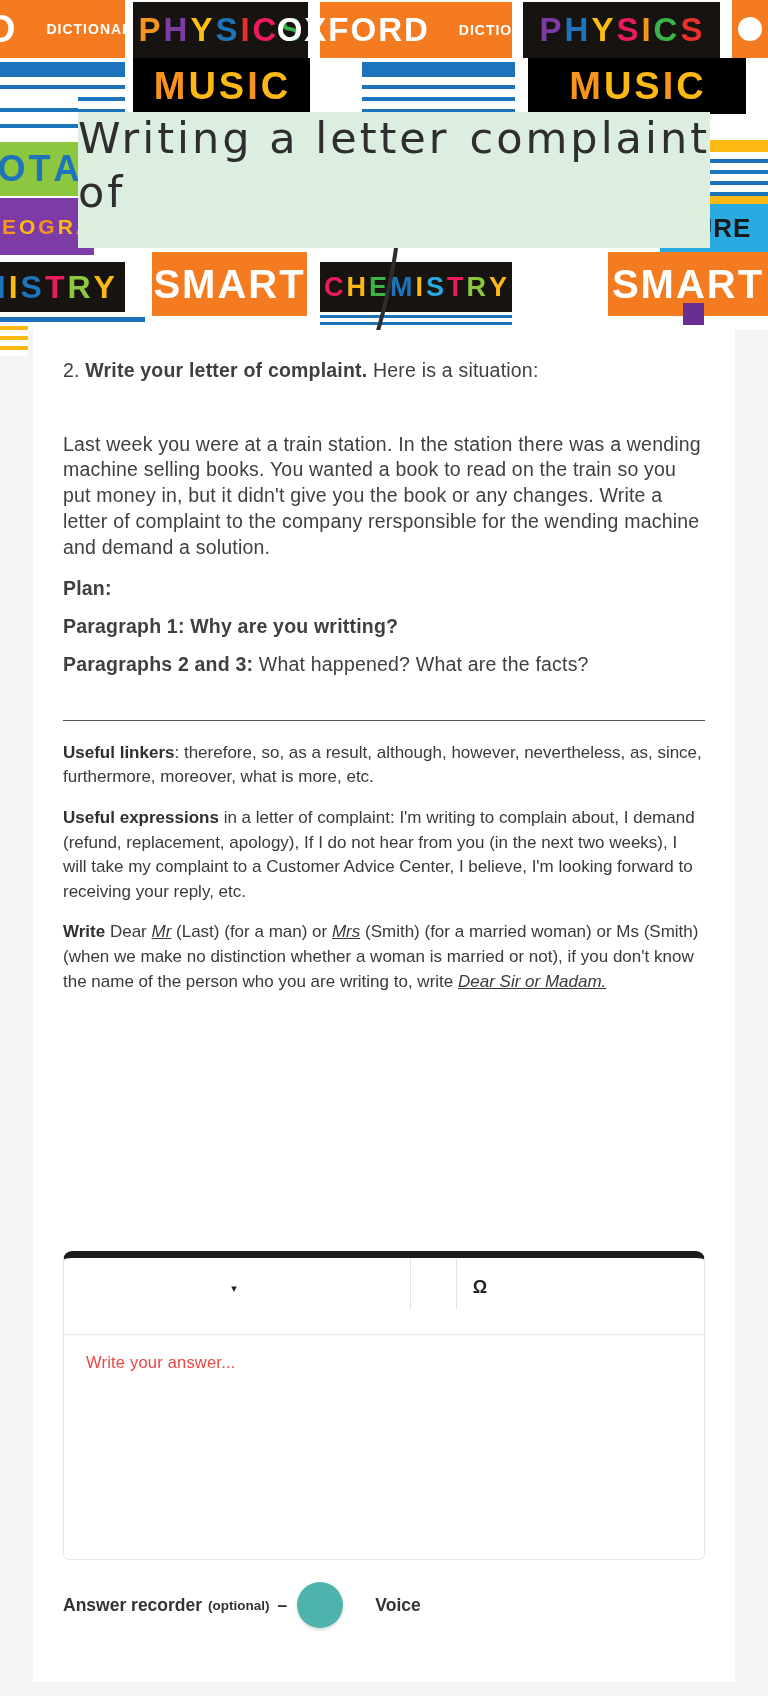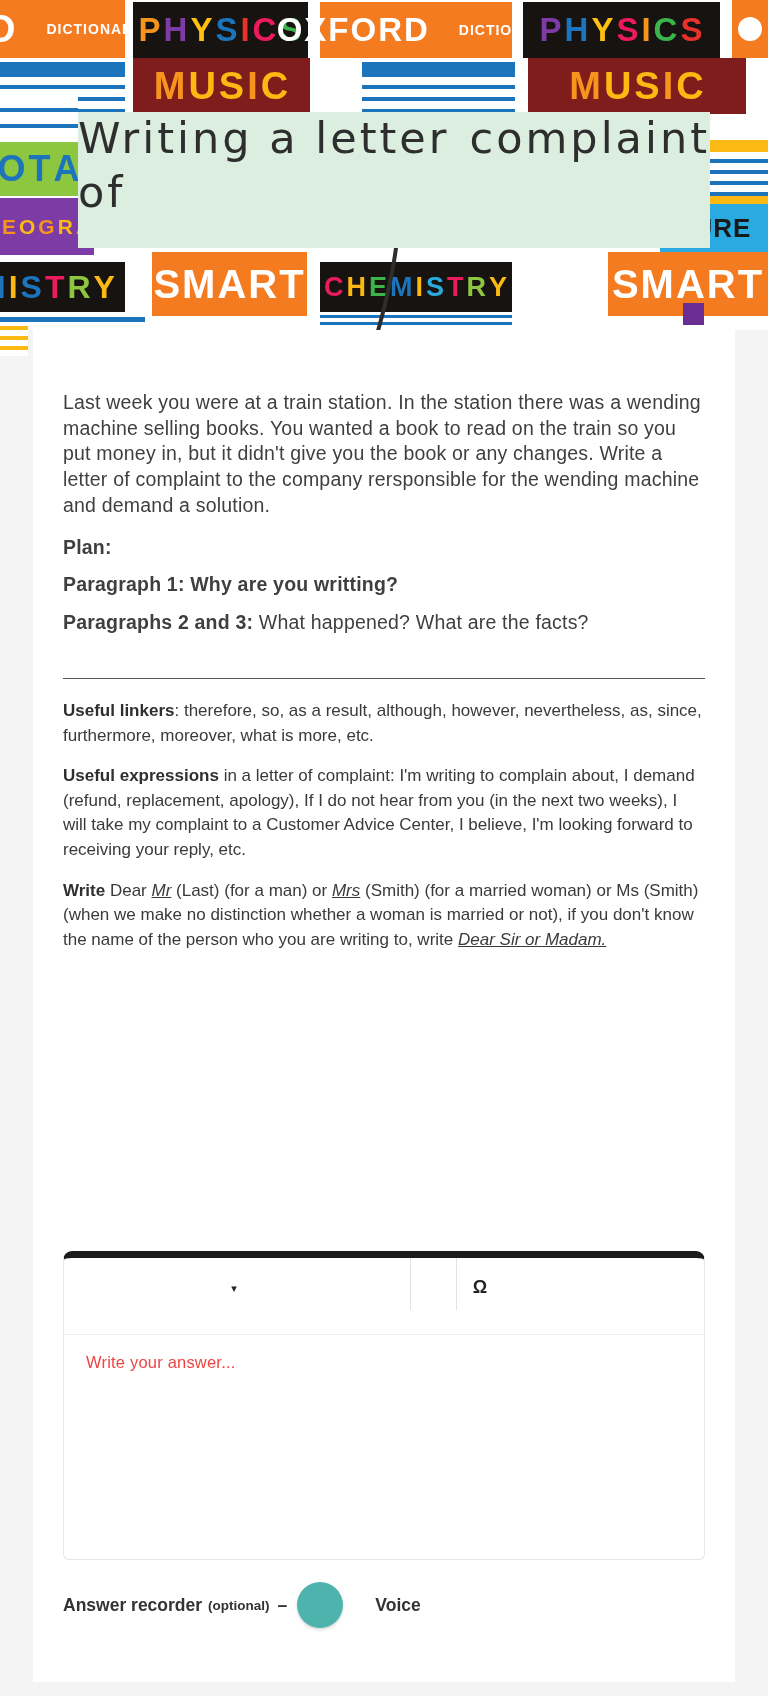--- a/index.html
+++ b/index.html
@@ -11,21 +11,21 @@
   }
   
   .header{position:relative;width:768px;height:330px;background:#ffffff;z-index:1;}
   .tile{position:absolute;display:flex;align-items:center;justify-content:center;box-sizing:border-box;}
   .word{font-weight:bold;letter-spacing:1px;white-space:nowrap;}
   .word span{padding:0 1px;}
   .white-txt{color:#ffffff;font-weight:bold;letter-spacing:2px;}
   .sub-label{color:#ffffff;font-weight:bold;font-size:14px;letter-spacing:1px;margin-left:7px;padding-left:22px;}
   .bg-orange{background:#F47B20;}
   .bg-black{background:#171310;}
-  .bg-pink{background:#7f1d1d;}
+  .bg-pink{background:#000000;}
   .bg-green{background:#8DC63F;}
   .bg-purple{background:#7C3BA5;}
   .bg-blue{background:#29ABE2;}
   .bg-yellow{background:#FDB913;}
   .stripes{background:repeating-linear-gradient(180deg,#ffffff 0 8px,#1C75BC 8px 12px);}
   .stripes-bar{border-top:15px solid #1C75BC;}
   .y-stripes{background:repeating-linear-gradient(180deg,#FDB913 0 4px,#ffffff 4px 10px);}
   .banner{
     position:absolute;left:78px;top:112px;width:632px;height:136px;
     background:#dceee0;z-index:6;
@@ -157,20 +157,23 @@
     <div class="t">complaint</div>
   </div>
   <svg class="descender" width="34" height="92" viewBox="0 0 34 92">
     <path d="M24,0 C20,30 14,55 4,90" stroke="#2e2e2e" stroke-width="4" fill="none" stroke-linecap="round"></path>
   </svg>
 </div>
 
 <div class="card">
 
 
+  <p class="hw m-top-md">
+    <span>2. </span><span class="hw-b">Write your letter of complaint.</span><span> Here is a situation:</span>
+  </p>
 
   <p class="hw m-top-lg">
     <span>Last week you were at a train station. In the station there was a wending machine selling books. You wanted a book to read on the train so you put money in, but it didn't give you the book or any changes. Write a letter of complaint to the company rersponsible for the wending machine and demand a solution.</span>
   </p>
 
   <p class="hw hw-b m-top-md">
     <span>Plan:</span>
   </p>
 
   <p class="hw m-top-sm">

